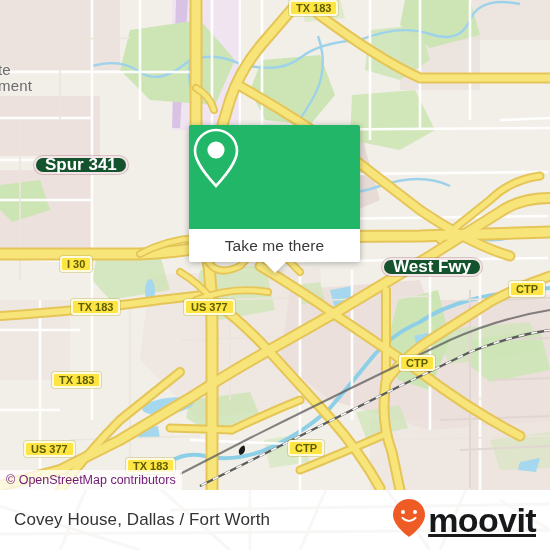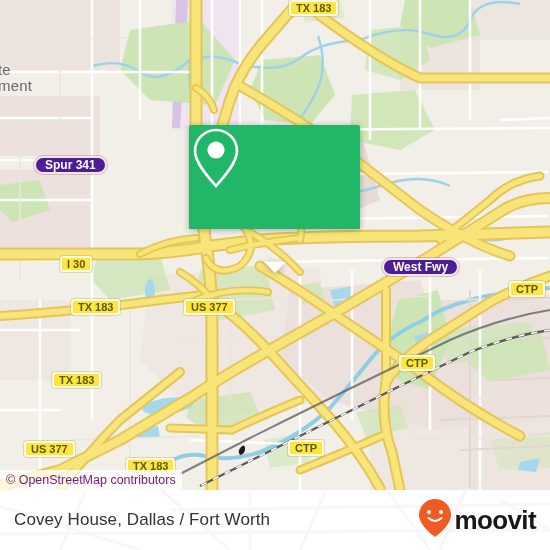--- a/index.html
+++ b/index.html
@@ -27,22 +27,22 @@
   .shield{
     position:absolute;display:flex;align-items:center;justify-content:center;
     font-weight:bold;white-space:nowrap;box-sizing:border-box;
   }
   .shield.yellow{
     background:#ffe544;border:2px solid #fffbe0;border-radius:3px;
     color:#5c5c00;font-size:11px;height:16px;padding:0 5px;
     box-shadow:0 0 0 1px rgba(180,170,60,.35);
   }
   .shield.maroon{
-    background:#4c1d95;border:2px solid #f4e6e8;border-radius:9px;
-    color:#ffffff;font-size:12px;height:18px;padding:0 9px;
+    background:#14532d;border:2px solid #f4e6e8;border-radius:9px;
+    color:#ffffff;font-size:17px;height:18px;padding:0 9px;
     box-shadow:0 0 0 1px rgba(150,90,100,.3);
   }
 
   
   .attrib{
     position:absolute;left:0;bottom:0;height:20px;line-height:20px;
     background:rgba(255,255,255,.75);color:#701a75;font-size:12.5px;
     padding:0 6px 0 6px;white-space:nowrap;
   }
 
@@ -67,21 +67,21 @@
   .footer{
     position:absolute;left:0;top:490px;width:550px;height:60px;
     background:#ffffff;overflow:hidden;
   }
   .footer-watermark{position:absolute;left:0;top:0;opacity:.30;}
   .footer-title{
     position:absolute;left:14px;top:0;height:60px;display:flex;align-items:center;
     color:#333;font-size:17px;letter-spacing:.1px;white-space:nowrap;
   }
   .brand{position:absolute;right:14px;top:0;height:60px;display:flex;align-items:center;gap:2px;}
-  .brand-word{font-size:26px;font-weight:bold;color:#17181a;letter-spacing:-0.6px;line-height:30px;}
+  .brand-word{font-size:34px;font-weight:bold;color:#17181a;letter-spacing:-0.6px;line-height:30px;text-decoration:underline;}
 </style>
 </head>
 <body>
 
 <div id="app">
 
   <div class="map">
 
     <svg width="550" height="490" viewBox="0 0 550 490">
       <defs>
@@ -310,20 +310,23 @@
 
     <div class="callout">
       <div class="callout-top">
         <span>
           <svg width="54" height="66" viewBox="0 0 54 66">
             <path d="M27 5 C15.4 5 6 14.4 6 26 C6 38.5 21 54 27 61 C33 54 48 38.5 48 26 C48 14.4 38.6 5 27 5 Z" fill="none" stroke="#ffffff" stroke-width="2.6"></path>
             <circle cx="27" cy="25" r="8.6" fill="#ffffff"></circle>
           </svg>
         </span>
       </div>
+      <div class="callout-bottom">
+        <span>Take me there</span>
+      </div>
       <div class="callout-tail"></div>
     </div>
   </div>
 
   <div class="footer">
     <svg class="footer-watermark" width="550" height="60" viewBox="0 0 550 60">
       <rect width="550" height="60" fill="#ffffff"></rect>
       <g stroke="#ebe8e2" stroke-width="3" fill="none">
         <path d="M-20 10 L140 60"></path>
         <path d="M90 -10 L60 60"></path>

